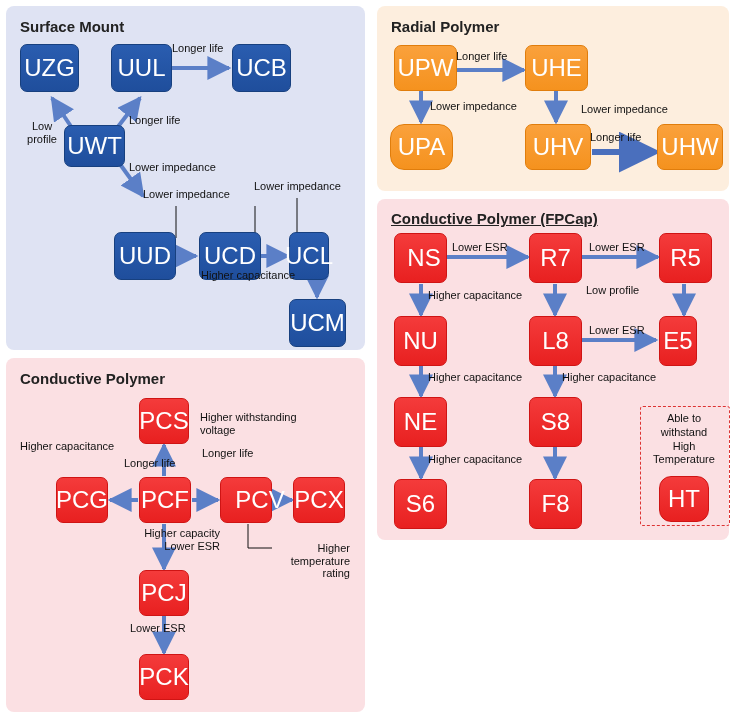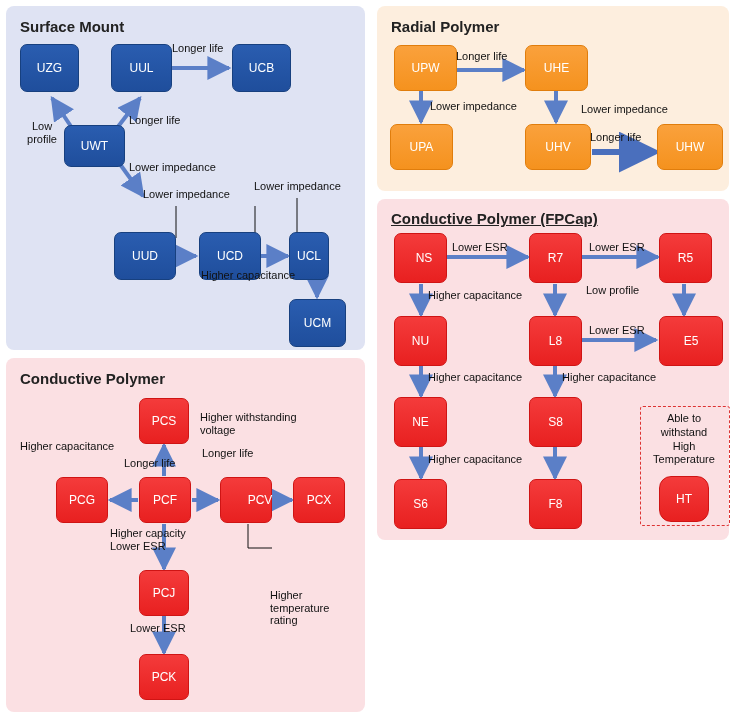--- a/index.html
+++ b/index.html
@@ -42,21 +42,21 @@
     background: #fbe0e3;
   }
 
   
   .node {
     position: absolute;
     display: flex;
     align-items: center;
     justify-content: center;
     border-radius: 7px;
-    font-size: 12px;
+    font-size: 24px;
     color: #ffffff;
     text-align: center;
     box-sizing: border-box;
   }
   .node.blue {
     background: linear-gradient(#2a5db0, #1f4e9c);
     border: 1px solid #17407f;
   }
   .node.orange {
     background: linear-gradient(#faa13c, #f5921e);
@@ -217,35 +217,35 @@
 <div class="elabel" style="left:172px; top:42px;">Longer life</div>
 <div class="elabel wrap" style="left:18px; top:120px; width:48px;">Low<br>profile</div>
 <div class="elabel" style="left:129px; top:114px;">Longer life</div>
 <div class="elabel" style="left:129px; top:161px;">Lower impedance</div>
 <div class="elabel" style="left:143px; top:188px;">Lower impedance</div>
 <div class="elabel" style="left:254px; top:180px;">Lower impedance</div>
 <div class="elabel" style="left:201px; top:269px;">Higher capacitance</div>
 
 <div class="node orange" style="left:394px; top:45px; width:63px; height:46px;">UPW</div>
 <div class="node orange" style="left:525px; top:45px; width:63px; height:46px;">UHE</div>
-<div class="node orange" style="left:390px; top:124px; width:63px; height:46px;">UPA</div>
+<div class="node orange" style="left:390px; top:124px; width:63px; height:46px;border-radius:14px;">UPA</div>
 <div class="node orange" style="left:525px; top:124px; width:66px; height:46px;">UHV</div>
 <div class="node orange" style="left:657px; top:124px; width:66px; height:46px;">UHW</div>
 
 <div class="elabel" style="left:456px; top:50px;">Longer life</div>
 <div class="elabel" style="left:430px; top:100px;">Lower impedance</div>
 <div class="elabel" style="left:581px; top:103px;">Lower impedance</div>
 <div class="elabel" style="left:590px; top:131px;">Longer life</div>
 
 <div class="node red" style="left:394px; top:233px; width:53px; height:50px;padding-left:7px;">NS</div>
 <div class="node red" style="left:529px; top:233px; width:53px; height:50px;">R7</div>
 <div class="node red" style="left:659px; top:233px; width:53px; height:50px;">R5</div>
 <div class="node red" style="left:394px; top:316px; width:53px; height:50px;">NU</div>
 <div class="node red" style="left:529px; top:316px; width:53px; height:50px;">L8</div>
-<div class="node red" style="left:659px; top:316px; width:64px; height:50px;">E5</div>
+<div class="node red" style="left:659px; top:316px; width:38px; height:50px;">E5</div>
 <div class="node red" style="left:394px; top:397px; width:53px; height:50px;">NE</div>
 <div class="node red" style="left:529px; top:397px; width:53px; height:50px;">S8</div>
 <div class="node red" style="left:394px; top:479px; width:53px; height:50px;">S6</div>
 <div class="node red" style="left:529px; top:479px; width:53px; height:50px;">F8</div>
 
 <div class="note-box" style="left:640px; top:406px; width:88px; height:118px;"></div>
 <div class="note-text" style="left:644px; top:412px; width:80px;">Able to
 withstand
 High
 Temperature</div>
@@ -265,15 +265,15 @@
 <div class="node red" style="left:139px; top:477px; width:52px; height:46px;">PCF</div>
 <div class="node red" style="left:220px; top:477px; width:52px; height:46px;padding-left:28px;">PCV</div>
 <div class="node red" style="left:293px; top:477px; width:52px; height:46px;">PCX</div>
 <div class="node red" style="left:139px; top:570px; width:50px; height:46px;">PCJ</div>
 <div class="node red" style="left:139px; top:654px; width:50px; height:46px;">PCK</div>
 
 <div class="elabel" style="left:20px; top:440px;">Higher capacitance</div>
 <div class="elabel" style="left:124px; top:457px;">Longer life</div>
 <div class="elabel wrap" style="left:200px; top:411px; width:130px; text-align:left;">Higher withstanding<br>voltage</div>
 <div class="elabel" style="left:202px; top:447px;">Longer life</div>
-<div class="elabel wrap" style="left:110px; top:527px; width:110px; text-align:left;">Higher capacity<br>Lower ESR</div>
-<div class="elabel wrap" style="left:270px; top:542px; width:80px; text-align:left;margin-top:47px;">Higher<br>temperature<br>rating</div>
+<div class="elabel wrap" style="left:110px; top:527px; width:110px; text-align:right;">Higher capacity<br>Lower ESR</div>
+<div class="elabel wrap" style="left:270px; top:542px; width:80px; text-align:right;">Higher<br>temperature<br>rating</div>
 <div class="elabel" style="left:130px; top:622px;">Lower ESR</div>
 
 </body></html>

